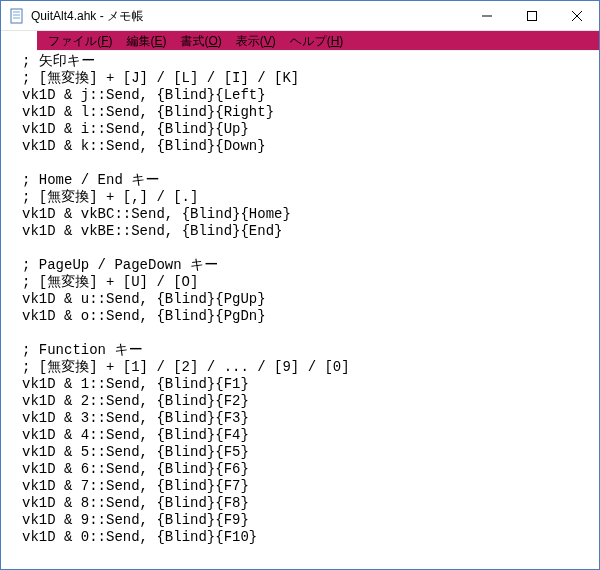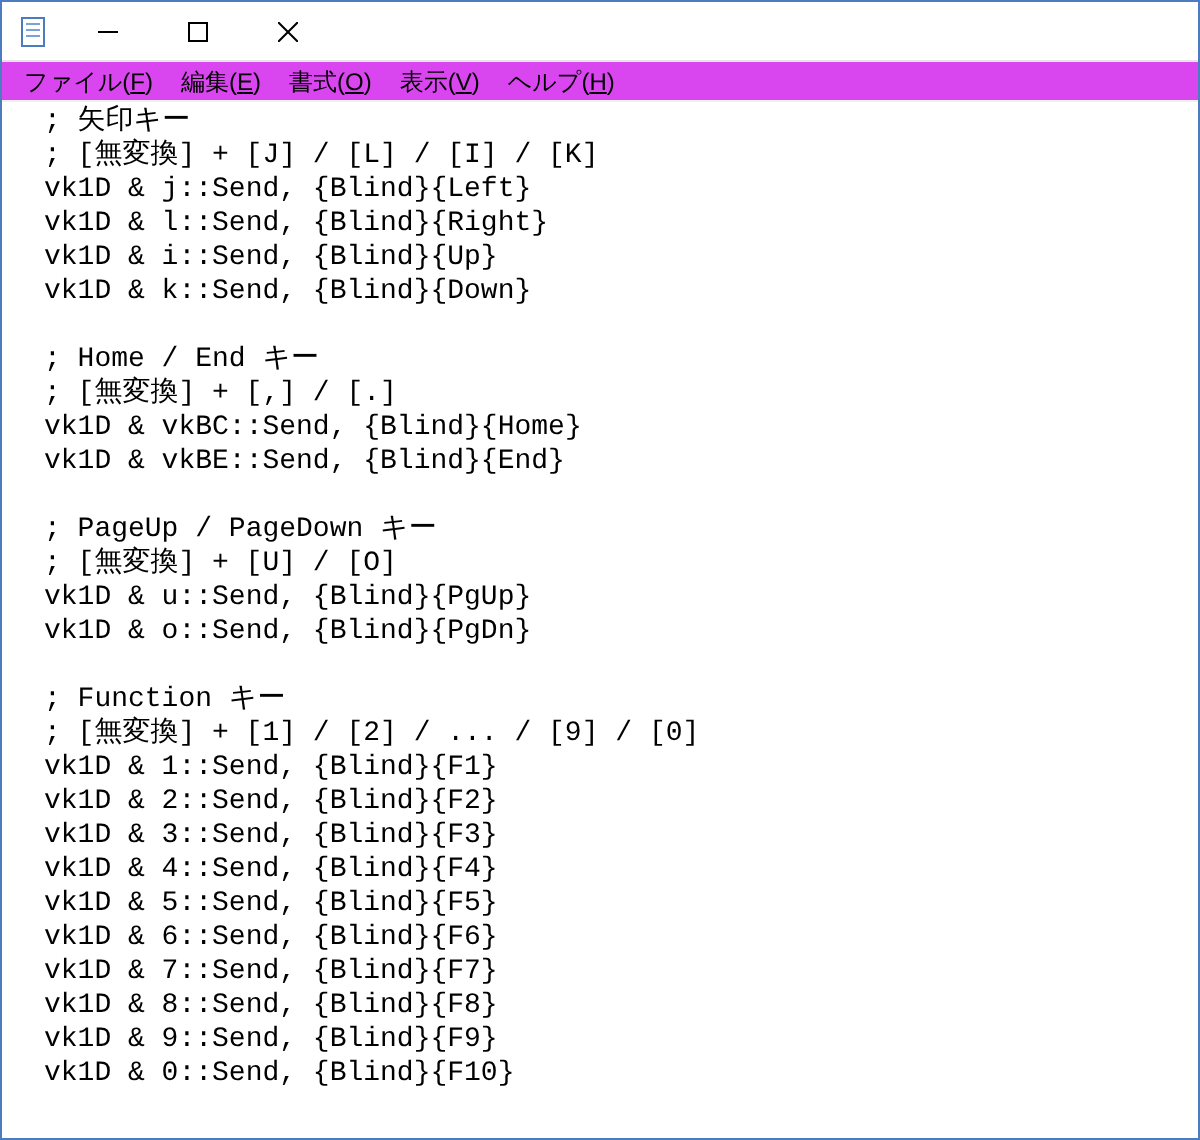--- a/index.html
+++ b/index.html
@@ -35,22 +35,23 @@
   width: 45px; height: 100%;
   display: flex; align-items: center; justify-content: center;
   color: #000;
 }
 .winbtn svg { width: 10px; height: 10px; }
 .menubar {
   display: flex;
   height: 20px;
   font-size: 12px;
   padding-left: 4px;
-  background: #d946ef;
+  background: #be185d;
   border-bottom: 1px solid #f0f0f0;
+  margin-left: 36px;
 }
 .menu-item {
   padding: 0 7px;
   line-height: 20px;
   cursor: default;
 }
 .underline { text-decoration: underline; }
 .content {
   padding: 2px 6px;
   font-family: "MS Gothic","MS Mincho","Courier New",monospace;
@@ -68,20 +69,21 @@
 
 <div class="titlebar">
   <span class="icon">
     <svg viewBox="0 0 16 16">
       <rect x="2" y="1" width="11" height="14" fill="#fff" stroke="#4a7cbf" stroke-width="1"></rect>
       <line x1="4" y1="4" x2="11" y2="4" stroke="#7aa3d6"></line>
       <line x1="4" y1="7" x2="11" y2="7" stroke="#7aa3d6"></line>
       <line x1="4" y1="10" x2="11" y2="10" stroke="#7aa3d6"></line>
     </svg>
   </span>
+  <span class="title">QuitAlt4.ahk - メモ帳</span>
   <div class="winbtns">
     <div class="winbtn">
       <svg viewBox="0 0 10 10">
           <line x1="0" y1="5" x2="10" y2="5" stroke="#000" stroke-width="1"></line>
         </svg>
     </div>
     <div class="winbtn">
       <svg viewBox="0 0 10 10">
           <rect x="0.5" y="0.5" width="9" height="9" fill="none" stroke="#000" stroke-width="1"></rect>
         </svg>

